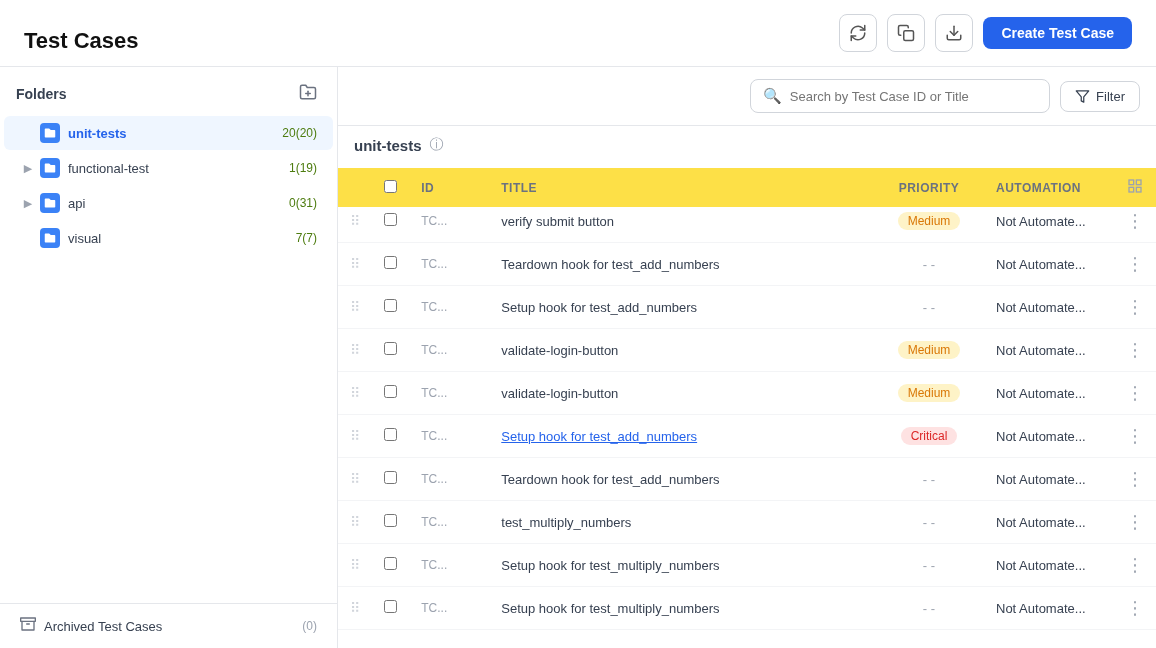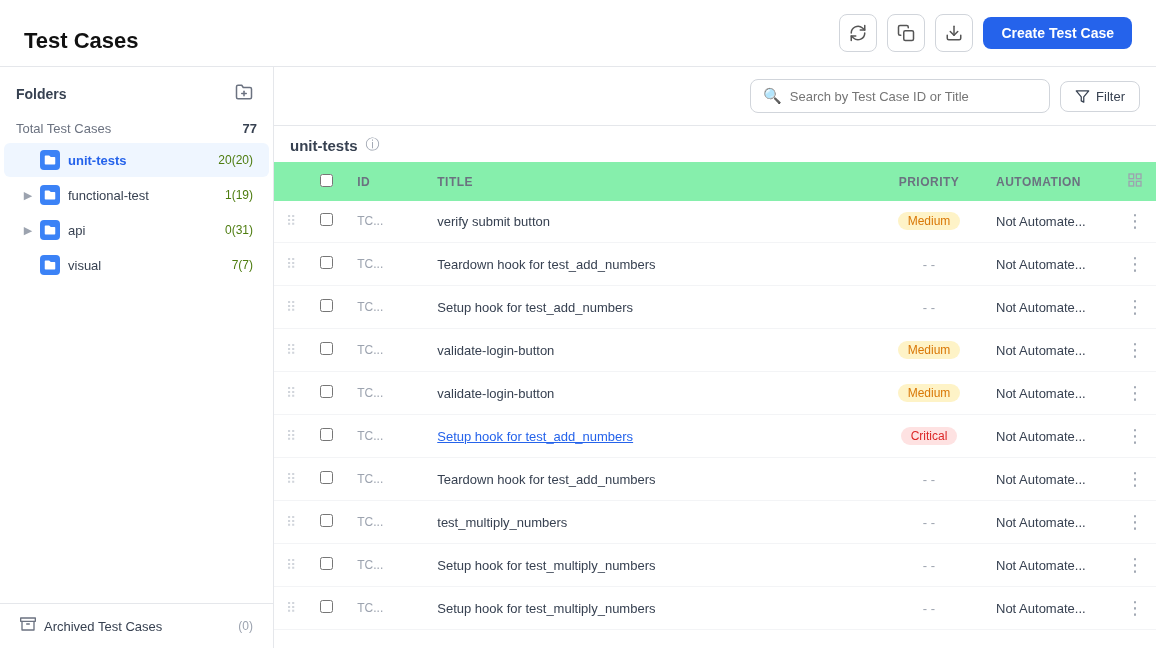--- a/index.html
+++ b/index.html
@@ -11,21 +11,21 @@
     .header { display: flex; align-items: center; justify-content: space-between; padding: 12px 24px; border-bottom: 1px solid #e5e7eb; background: #fff; }
     .header-title { font-size: 22px; font-weight: 700; color: #111; margin-top: 16px; }
     .header-actions { display: flex; align-items: center; gap: 10px; }
     .icon-btn { width: 38px; height: 38px; border: 1px solid #d1d5db; border-radius: 8px; background: #fff; display: flex; align-items: center; justify-content: center; cursor: pointer; color: #555; font-size: 16px; }
     .create-btn { background: #2563eb; color: #fff; border: none; border-radius: 8px; padding: 8px 18px; font-size: 14px; font-weight: 600; cursor: pointer; white-space: nowrap; }
 
     
     .main-layout { display: flex; flex: 1; overflow: hidden; }
 
     
-    .sidebar { width: 274px; border-right: 1px solid #e5e7eb; background: #fff; display: flex; flex-direction: column; overflow: hidden; }
+    .sidebar { width: 338px; border-right: 1px solid #e5e7eb; background: #fff; display: flex; flex-direction: column; overflow: hidden; }
     .sidebar-header { display: flex; align-items: center; justify-content: space-between; padding: 14px 16px 8px; }
     .sidebar-folders-label { font-weight: 600; font-size: 14px; color: #374151; }
     .folder-icon-btn { background: none; border: none; cursor: pointer; color: #6b7280; font-size: 16px; padding: 2px 4px; }
     .total-row { display: flex; align-items: center; justify-content: space-between; padding: 6px 16px; font-size: 13px; color: #6b7280; }
     .total-count { font-weight: 600; color: #374151; }
 
     .folder-list { flex: 1; overflow-y: auto; }
     .folder-item { display: flex; align-items: center; padding: 7px 16px; cursor: pointer; border-radius: 6px; margin: 1px 4px; }
     .folder-item.active { background: #eff6ff; }
     .folder-chevron { width: 16px; height: 16px; display: flex; align-items: center; justify-content: center; color: #9ca3af; font-size: 11px; margin-right: 4px; }
@@ -52,21 +52,21 @@
 
     
     .folder-title-bar { display: flex; align-items: center; padding: 10px 16px 6px; gap: 8px; }
     .folder-title-text { font-size: 15px; font-weight: 600; color: #374151; }
     .info-icon { color: #9ca3af; font-size: 14px; cursor: pointer; }
 
     
     .table-wrap { flex: 1; overflow-y: auto; overflow-x: auto; }
     table { width: 100%; border-collapse: collapse; min-width: 700px; }
     thead tr { border-bottom: 1px solid #e5e7eb; }
-    thead th { padding: 10px 12px; text-align: left; font-size: 12px; font-weight: 600; color: #6b7280; text-transform: uppercase; letter-spacing: 0.04em; background: #86efac; position: sticky; top: 2px; }
+    thead th { padding: 10px 12px; text-align: left; font-size: 12px; font-weight: 600; color: #6b7280; text-transform: uppercase; letter-spacing: 0.04em; background: #fde047; position: sticky; top: 8px; }
     .th-check { width: 36px; }
     .th-drag { width: 30px; }
     .th-id { width: 80px; }
     .th-title { }
     .th-priority { width: 110px; text-align: center; }
     .th-automation { width: 130px; }
     .th-layout-icon { width: 36px; text-align: center; }
 
     tbody tr { border-bottom: 1px solid #f3f4f6; }
     td { padding: 10px 12px; font-size: 13px; color: #374151; vertical-align: middle; }
@@ -130,24 +130,20 @@
       <div class="sidebar-header">
         <span class="sidebar-folders-label">Folders</span>
         <button class="folder-icon-btn" title="Add folder">
           <svg width="18" height="18" viewBox="0 0 24 24" fill="none" stroke="currentColor" stroke-width="2" stroke-linecap="round" stroke-linejoin="round">
               <path d="M22 19a2 2 0 0 1-2 2H4a2 2 0 0 1-2-2V5a2 2 0 0 1 2-2h5l2 3h9a2 2 0 0 1 2 2z"></path>
               <line x1="12" y1="11" x2="12" y2="17"></line>
               <line x1="9" y1="14" x2="15" y2="14"></line>
             </svg>
         </button>
       </div>
-      <div class="total-row">
-        <span>Total Test Cases</span>
-        <span class="total-count">77</span>
-      </div>
       <div class="folder-list">
 
         <div class="folder-item active">
           <div class="folder-chevron"></div>
           <div class="folder-icon">
             <svg viewBox="0 0 16 16">
                 <path d="M1 3a1 1 0 0 1 1-1h4.586a1 1 0 0 1 .707.293L8.707 3.7A1 1 0 0 0 9.414 4H14a1 1 0 0 1 1 1v8a1 1 0 0 1-1 1H2a1 1 0 0 1-1-1V3z"></path>
               </svg>
           </div>
           <span class="folder-name">unit-tests</span>

